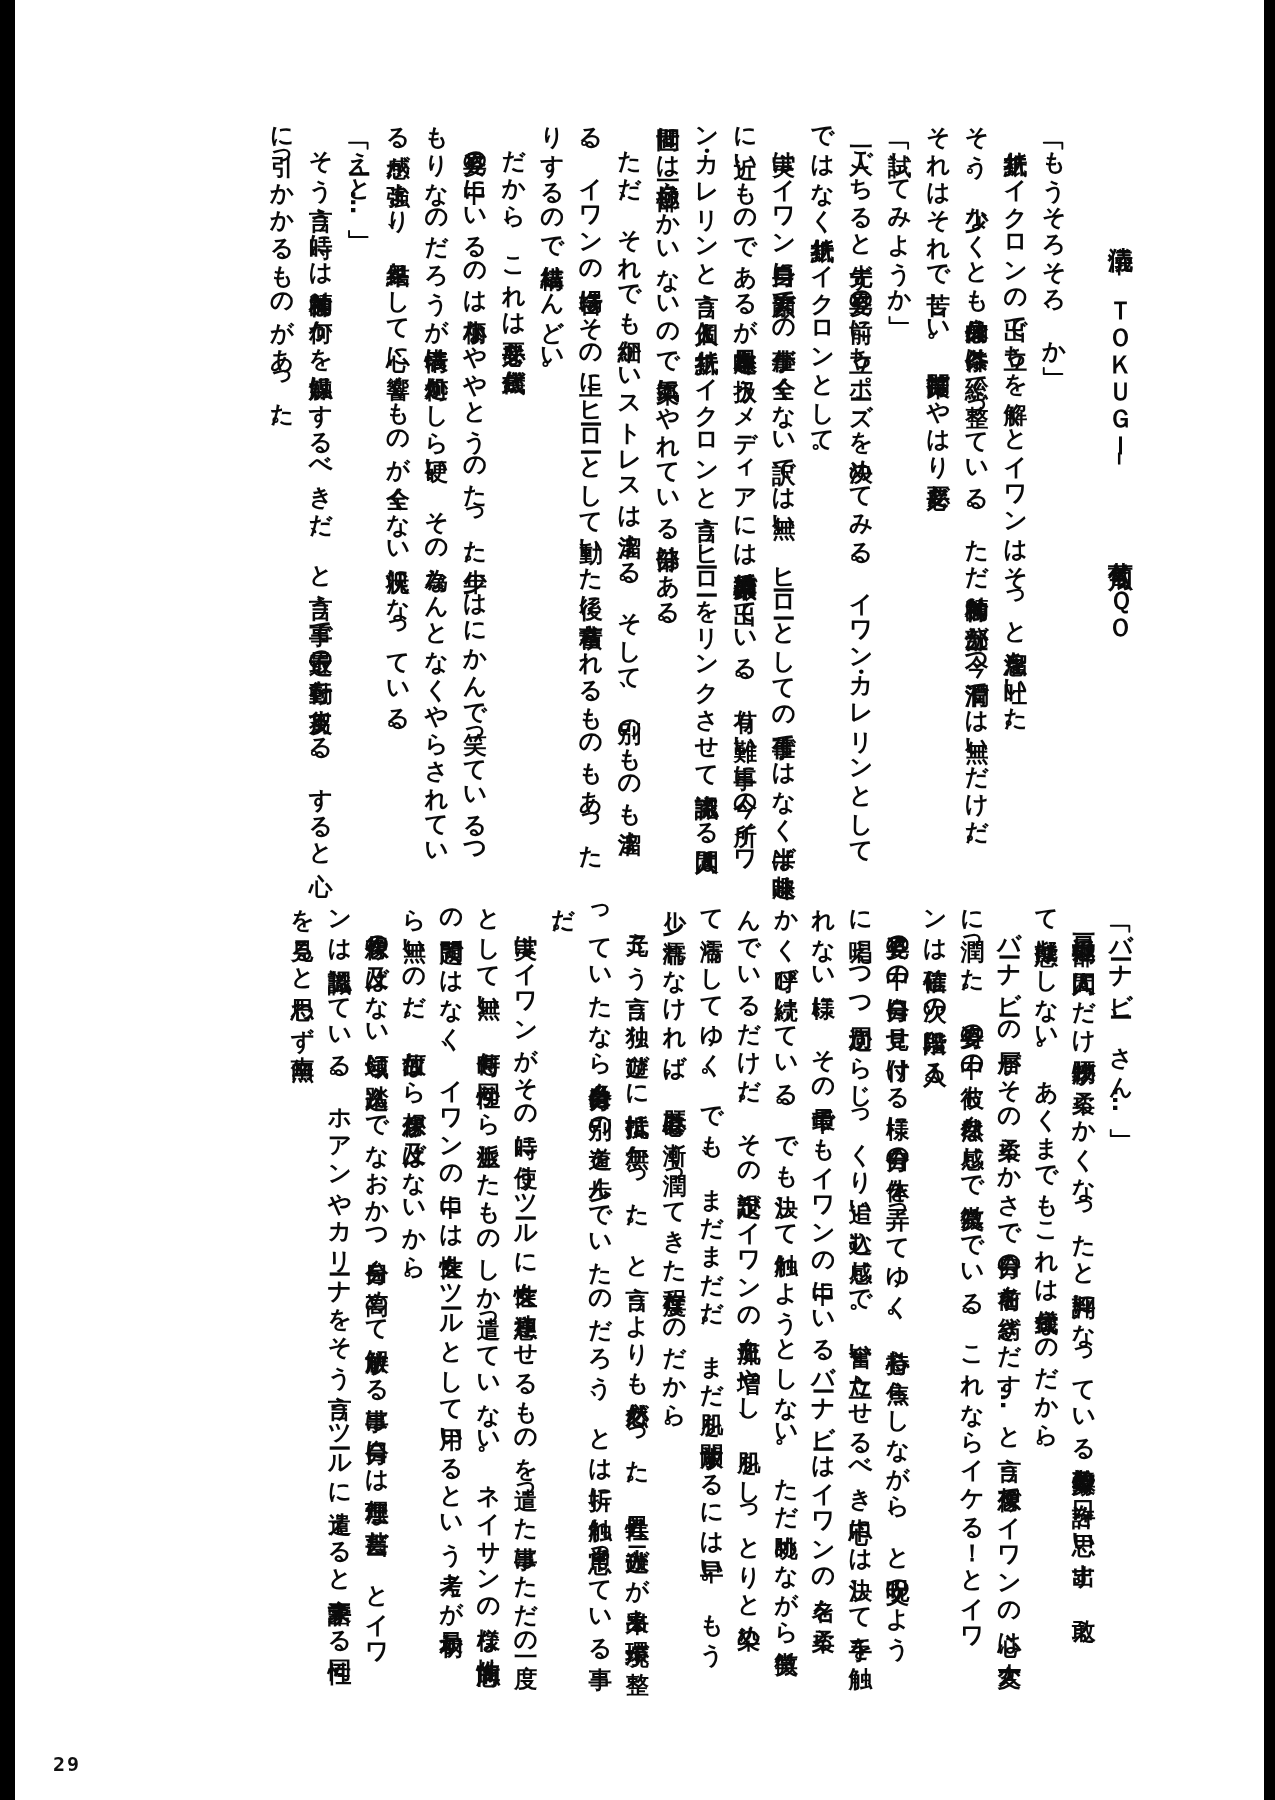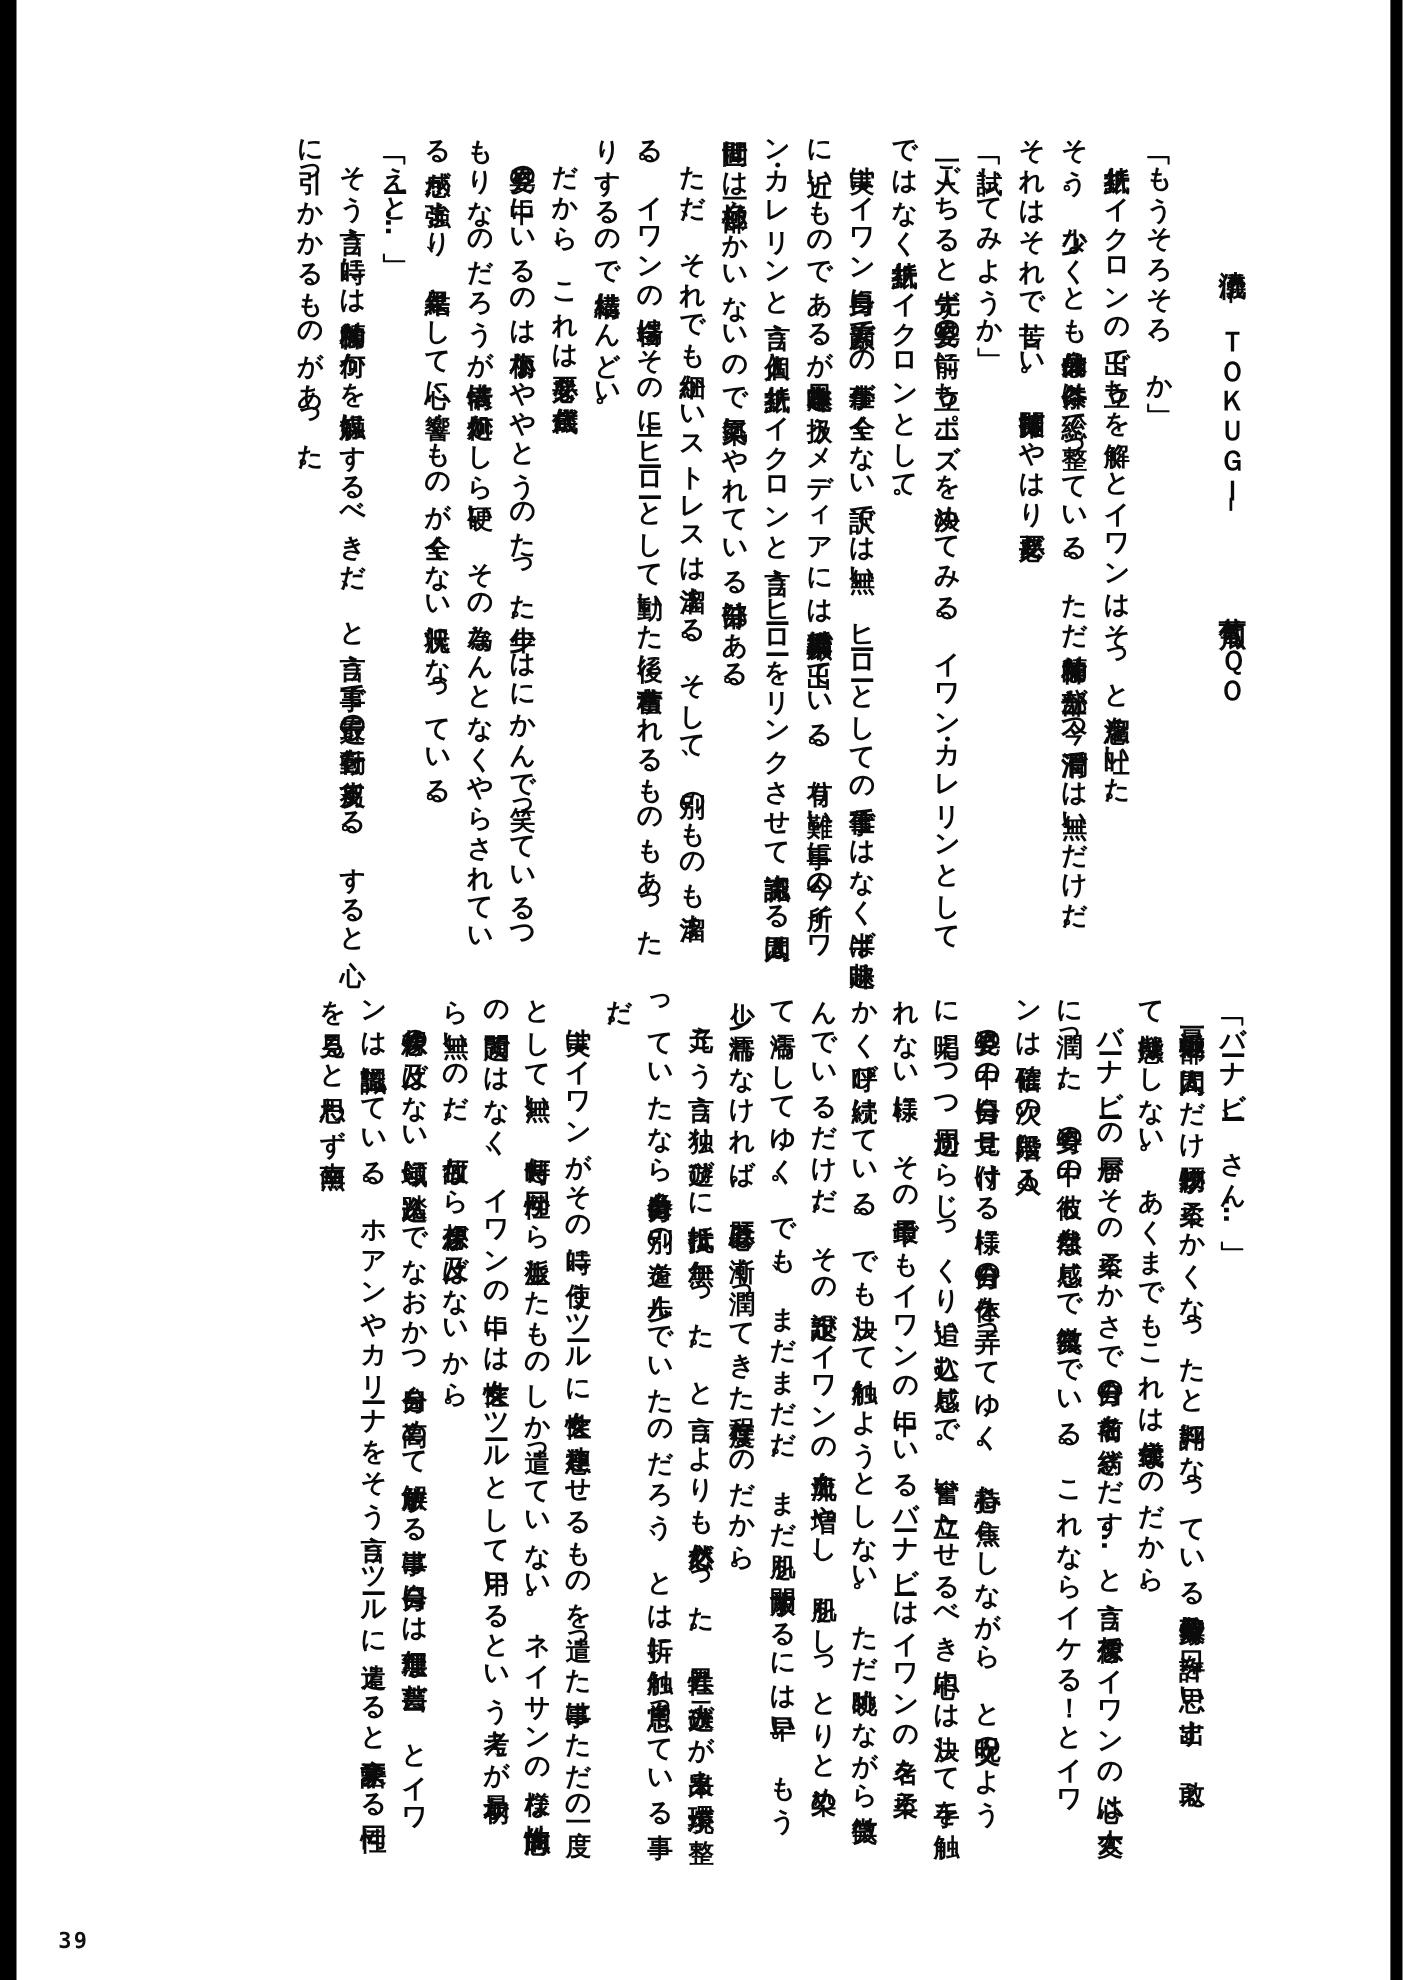--- a/index.html
+++ b/index.html
@@ -111,13 +111,13 @@
 <div id="section-bottom" class="vsection">
   <p>「バーナビー、さん…」</p>
   <p>最近極一部の人間にだけ物腰が柔らかくなったと評判になっている尊敬対象の口許を思い出す。敢えて擬態はしない。あくまでもこれは儀式なのだから。</p>
   <p>バーナビーの唇がその柔らかさで自分の名前を紡ぎだす…と言う想像でイワンの心は大変に潤った。姿身の中の彼も自然な感じで微笑んでいる。これならイケる！とイワンは確信し次の段階に入る。</p>
   <p>姿見の中の自分に見せ付ける様に自分の体を弄ってゆく。心持ち焦らしながら、と呪文のように唱えつつ周辺からじっくり追い込む感じで。奮い立たせるべき中心には決して手を触れない様に。その最中でもイワンの中にいるバーナビーはイワンの名を柔らかく呼び続けている。でも決して触れようとしない。ただ眺めながら微笑んでいるだけだ。その設定がイワンの血流を増やし、肌をしっとりと染めて濡らしてゆく。でも、まだまだだ。まだ肌を開放するには早い。もう少し濡れなければ。肝心要は漸く潤ってきた程度なのだから。</p>
   <p>元々こう言う独り遊びに抵抗は無かった。と言うよりも必然だった。異性と二人遊びが出来る環境が整っていたなら多分自分は別の道を歩んでいたのだろう、とは折に触れ常々思っている事だ。</p>
   <p>実はイワンがその時に使うツールに女性を連想させるものを遣った事はただの一度として無い。何時も同性から派生したものしか遣っていない。ネイサンの様な性的志向の問題ではなく、イワンの中には女性をツールとして用いるという考えが最初から無いのだ。何故なら想像が及ばないから。</p>
   <p>想像の及ばない領域に踏込んでなおかつ自分を高めて解放する事は自分には無理な芸当だ、とイワンは認識している。ホアンやカリーナをそう言うツールに遣えると豪語する同性を見ると思わず南無</p>
 </div>
 
-<div id="page-number">39</div>
+<div id="page-number">29</div>
 
 </body></html>

